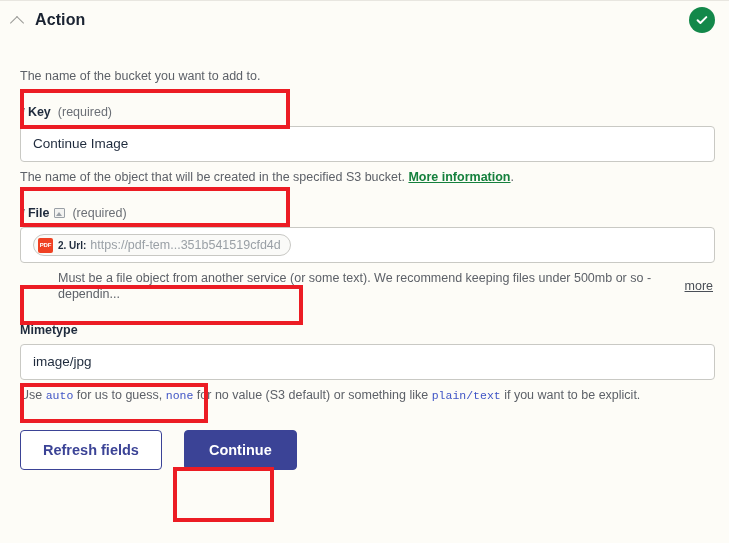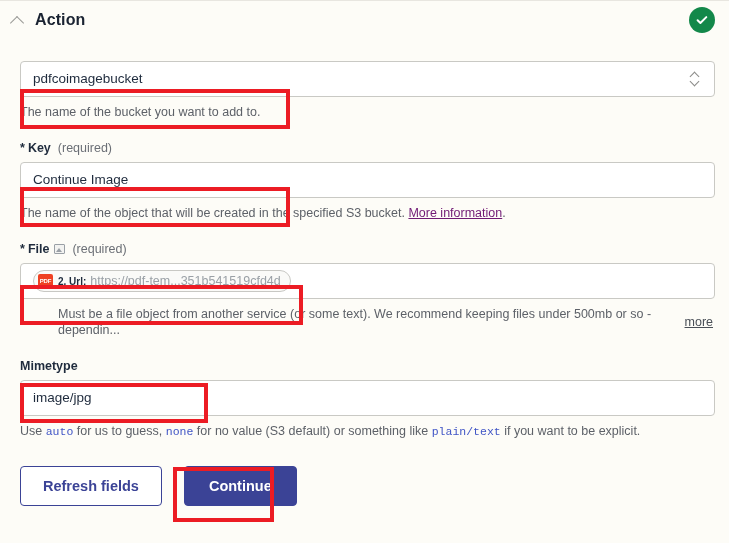--- a/index.html
+++ b/index.html
@@ -195,22 +195,23 @@
   }
   .help-row {
     display: flex;
     align-items: center;
     justify-content: space-between;
     gap: 26px;
     margin-left: 38px;
   }
   .help-row .help-text { flex: 1 1 auto; }
   .link-blue {
-    color: #701a75;
+    color: #15803d;
     text-decoration: underline;
+    font-weight: bold;
   }
   .link-more {
     color: #4a4f57;
     text-decoration: underline;
     font-size: 12.5px;
     margin-top: 7px;
     white-space: nowrap;
     flex: 0 0 auto;
   }
   code.code {
@@ -273,24 +274,20 @@
   <span class="status-badge">
     <svg width="16" height="16" viewBox="0 0 16 16" aria-hidden="true">
       <path d="M3.6 8.2 L6.4 11 L12.3 5.1" fill="none" stroke="#ffffff" stroke-width="2" stroke-linecap="round" stroke-linejoin="round"></path>
     </svg>
   </span>
 </div>
 
 <div class="form-body">
 
   <div class="field-group">
-    <div class="control">
-      <span class="control-value">pdfcoimagebucket</span>
-      <span class="select-caret"></span>
-    </div>
     <div class="help-text">The name of the bucket you want to add to.</div>
   </div>
 
   <div class="field-group" style="margin-top:21px">
     <div class="field-label">
       <span class="req-star">*</span>
       <span>Key</span>
       <span class="req-note">(required)</span>
     </div>
     <div class="control">

